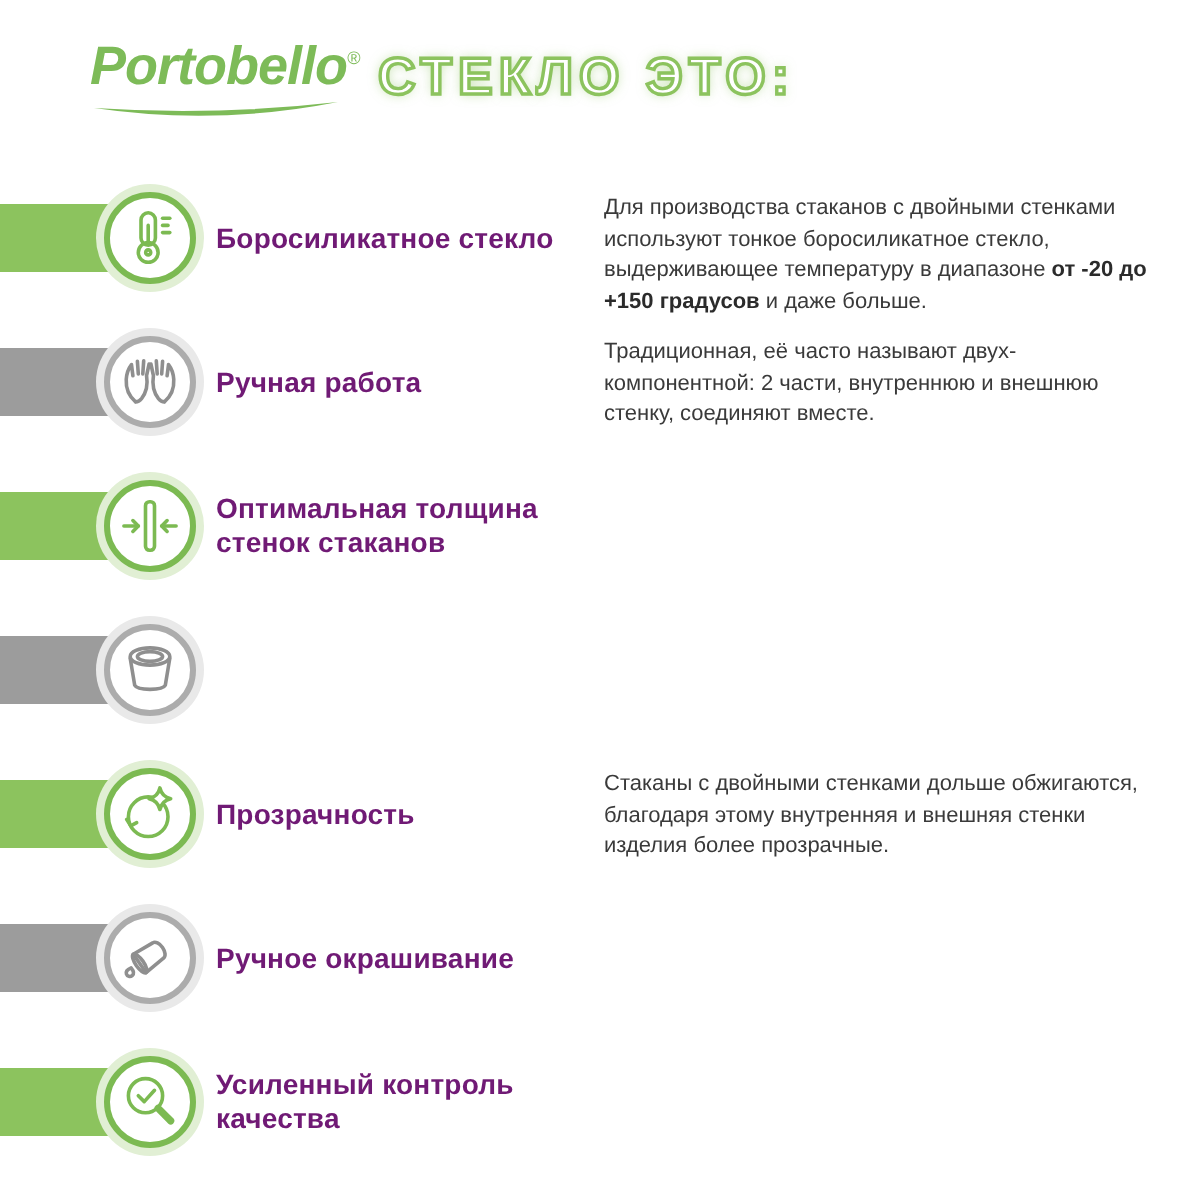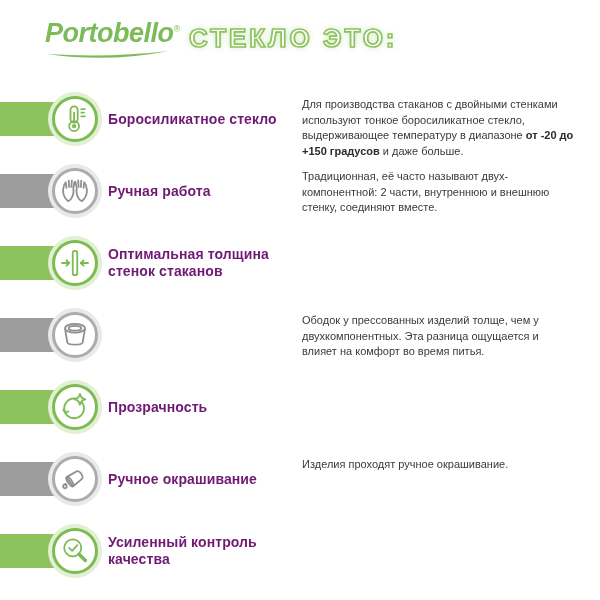--- a/index.html
+++ b/index.html
@@ -122,48 +122,47 @@
 
   <div class="row y">
     <div class="bar"></div>
     <div class="circle">
       <svg class="ico" width="36" height="36" viewBox="0 0 40 40">
         <ellipse cx="20" cy="12.5" rx="11" ry="4.8"></ellipse>
         <ellipse cx="20" cy="12.5" rx="7" ry="2.7"></ellipse>
         <path d="M9 13.5 L11.5 28.5 C13 31.5 27 31.5 28.5 28.5 L31 13.5"></path>
       </svg>
     </div>
-    <div class="desc"><span>Ободок у прессованных изделий толще, чем у двухкомпонентных. Эта разница ощущается и влияет на комфорт во время питья.</span><b></b><span></span></div>
   </div>
 
   <div class="row g">
     <div class="bar"></div>
     <div class="circle">
       <svg class="ico" width="36" height="36" viewBox="0 0 40 40">
         <circle cx="19" cy="21.5" r="11"></circle>
         <polyline points="7,23 9.3,26.6 12.6,24.8"></polyline>
         <path d="M25.5 5.5 Q26.6 10.4 31.5 11.5 Q26.6 12.6 25.5 17.5 Q24.4 12.6 19.5 11.5 Q24.4 10.4 25.5 5.5 Z" fill="#ffffff"></path>
       </svg>
     </div>
     <div class="title">Прозрачность</div>
+    <div class="desc"><span>Стаканы с двойными стенками дольше обжигаются, благодаря этому внутренняя и внешняя стенки изделия более прозрачные.</span><b></b><span></span></div>
   </div>
 
   <div class="row y">
     <div class="bar"></div>
     <div class="circle">
       <svg class="ico" width="36" height="36" viewBox="0 0 40 40">
         <g transform="rotate(-125 20 19)">
           <path d="M13.8 12 L26.2 12 L25.2 24.5 A5.2 3 0 0 1 14.8 24.5 Z"></path>
           <ellipse cx="20" cy="12" rx="6.2" ry="2.2"></ellipse>
         </g>
         <path d="M9.5 25.5 C11 27.3 11.3 28.8 10.1 29.8 C9 30.7 7.3 30.2 6.9 28.9 C6.5 27.6 7.6 26.3 9.5 25.5 Z"></path>
       </svg>
     </div>
     <div class="title">Ручное окрашивание</div>
-    <div class="desc"><span>Изделия проходят ручное окрашивание.</span><b></b><span></span></div>
   </div>
 
   <div class="row g">
     <div class="bar"></div>
     <div class="circle">
       <svg class="ico" width="36" height="36" viewBox="0 0 40 40">
         <circle cx="17.5" cy="16.5" r="9.5"></circle>
         <path d="M13.5 16.5 L16.8 19.8 L22.5 13.5"></path>
         <line x1="24.5" y1="23.5" x2="31.5" y2="30.5" stroke-width="4"></line>
       </svg>

